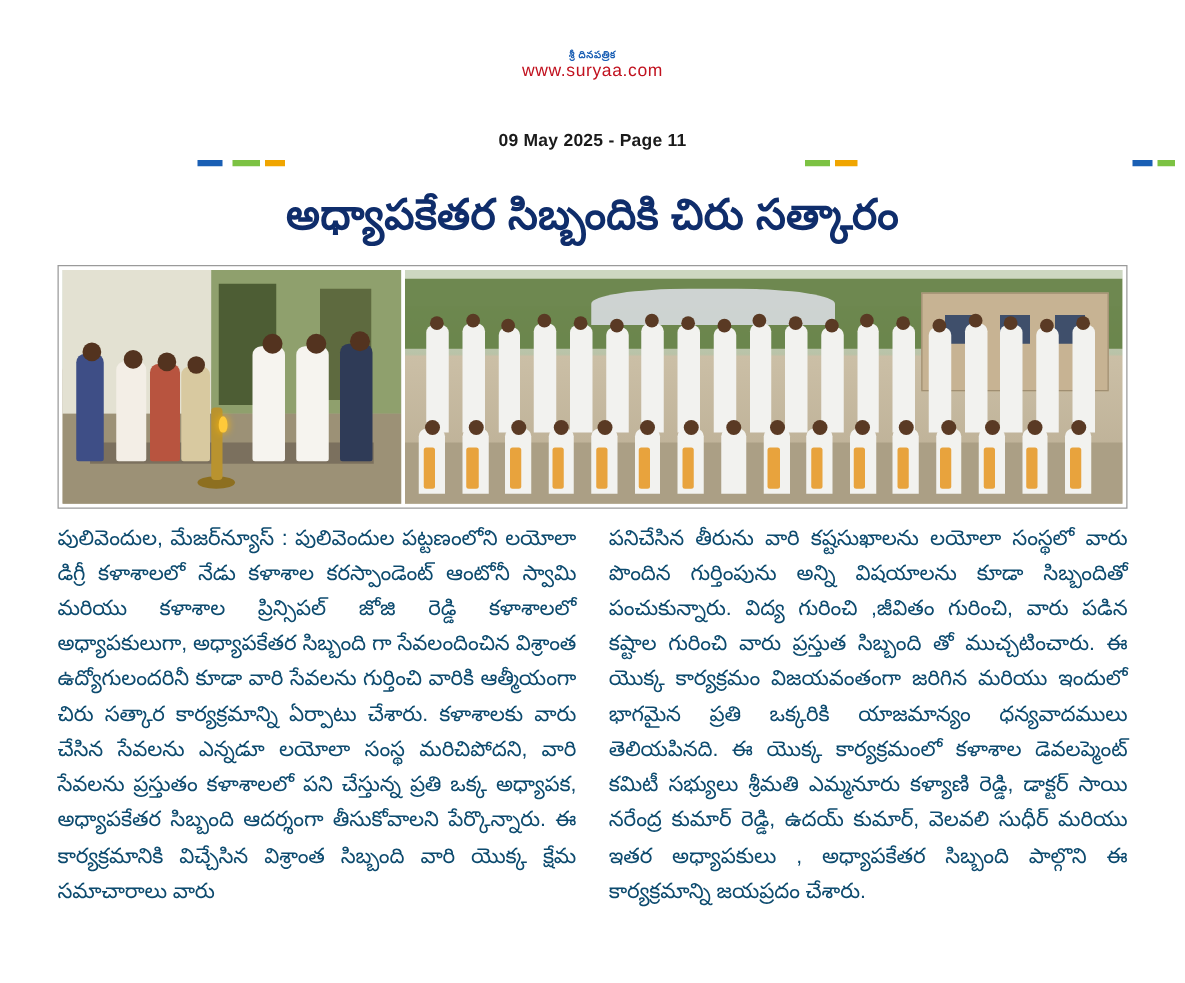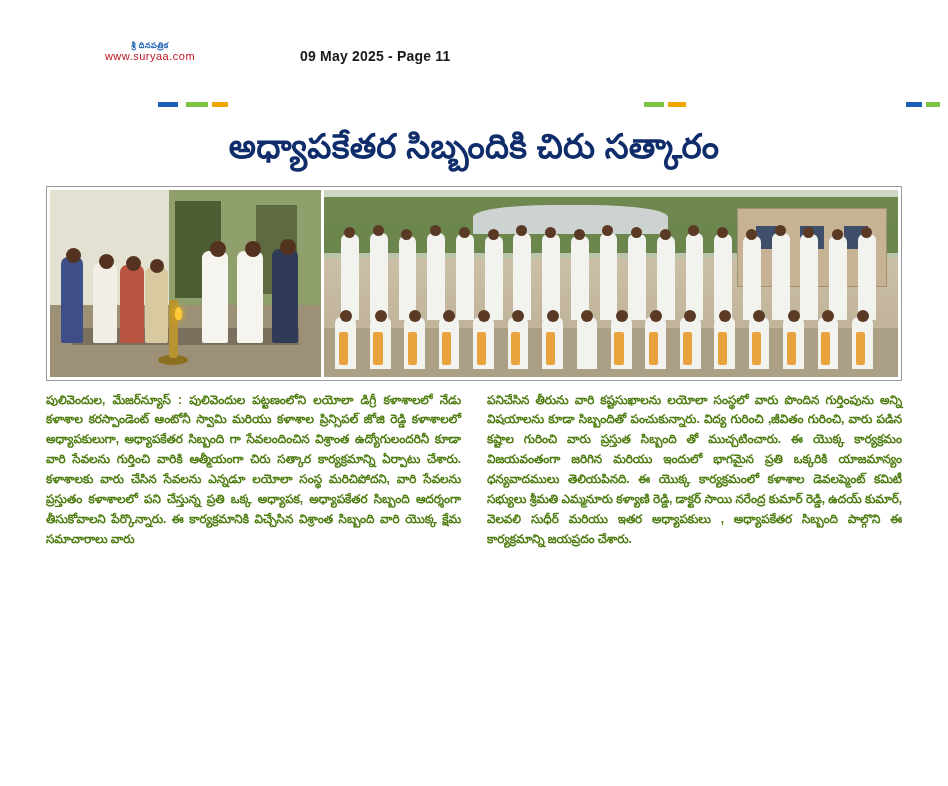--- a/index.html
+++ b/index.html
@@ -15,21 +15,21 @@
     color: #111;
     position: relative;
     overflow: hidden;
   }
 
   
   .masthead {
     width: 100%;
     padding-top: 8px;
     display: flex;
-    flex-direction: row;
+    flex-direction: column;
     align-items: center;
   }
   .logo-wrap {
     position: relative;
     width: 300px;
     height: 86px;
     display: flex;
     flex-direction: column;
     align-items: center;
     justify-content: center;
@@ -43,21 +43,21 @@
   }
   .logo-main {
     font-size: 62px;
     font-weight: bold;
     line-height: 1;
     color: #d62828;
     letter-spacing: -1px;
     text-shadow: 1px 1px 0 #8a1414;
   }
   .logo-url {
-    font-size: 11px;
+    font-size: 14px;
     color: #c1121f;
     margin-top: 4px;
     letter-spacing: .5px;
   }
   .issue-line {
     font-size: 14px;
     font-weight: bold;
     color: #1a1a1a;
     margin-top: 10px;
     letter-spacing: .2px;
@@ -143,25 +143,25 @@
 
   
   .body-area {
     margin: 10px 46px 0 46px;
     display: flex;
     gap: 26px;
     height: 254px;
   }
   .col {
     width: 50%;
-    font-size: 12px;
+    font-size: 17px;
     line-height: 1.66;
-    color: #4d7c0f;
+    color: #0c4a6e;
     text-align: justify;
-    font-weight: bold;
+    font-weight: normal;
     letter-spacing: -.1px;
   }
   .col p { margin: 0; }
 </style>
 </head>
 <body>
 
 <div class="masthead">
   <div class="logo-wrap">
     <div class="logo-sub-top">శ్రీ దినపత్రిక</div>

